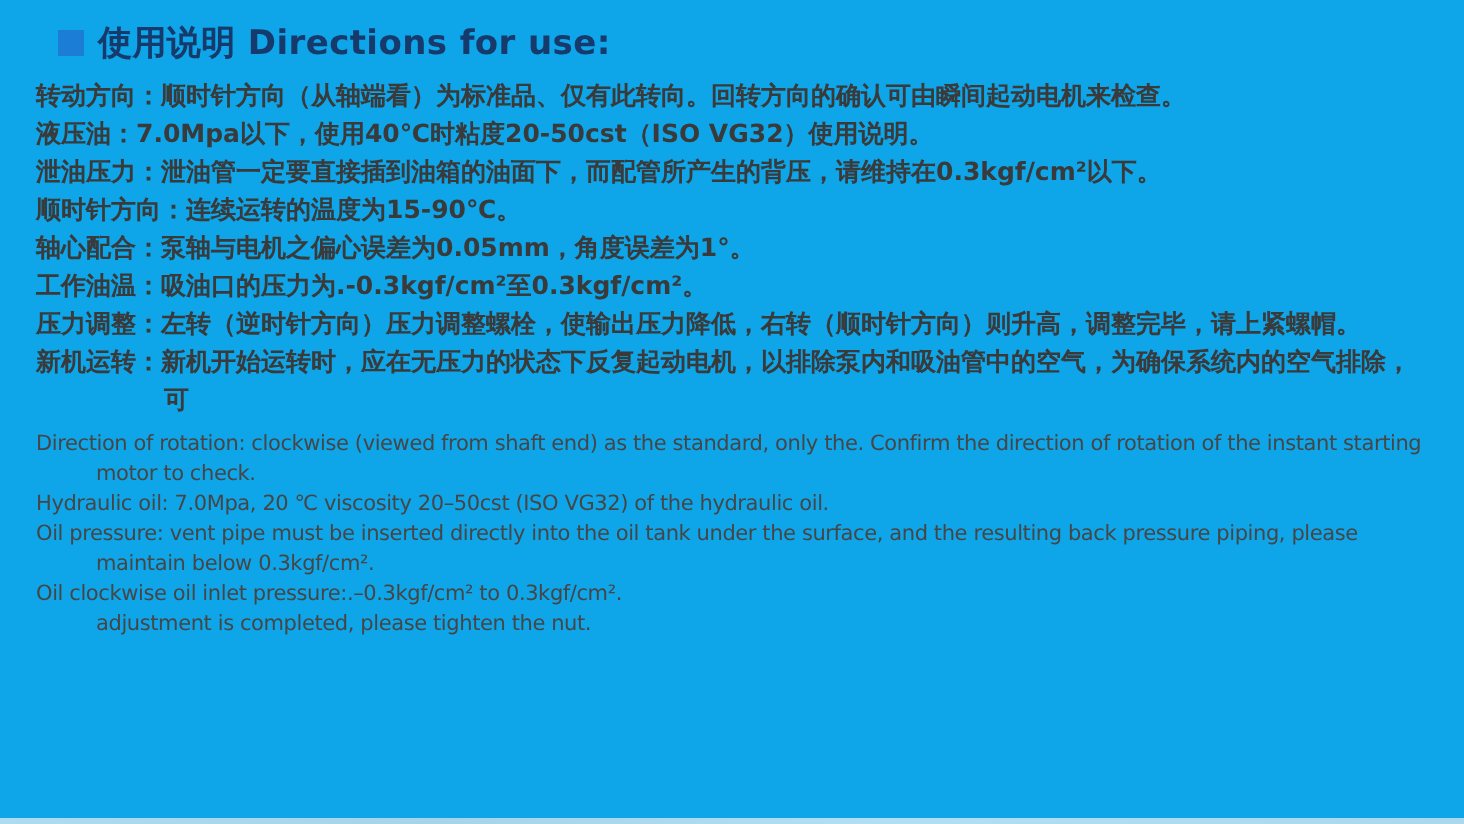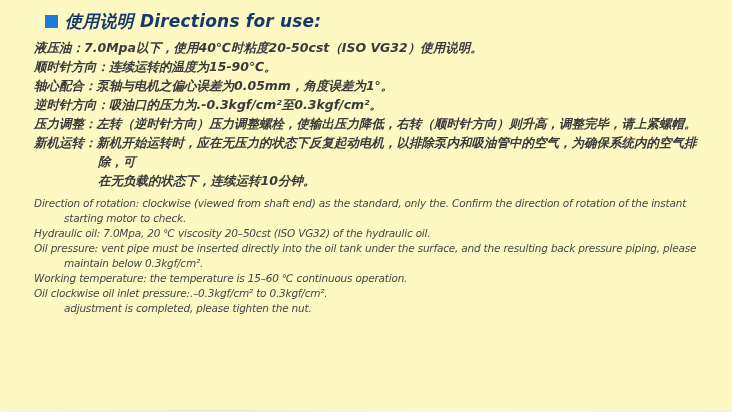--- a/index.html
+++ b/index.html
@@ -3,21 +3,21 @@
 <meta charset="utf-8">
 <style>
   html,body{margin:0;padding:0;background:#ffffff;}
   body{
     width:732px;height:412px;overflow:hidden;
     font-family:"DejaVu Sans","Liberation Sans",sans-serif;
     -webkit-font-smoothing:antialiased;
   }
   .page{
     position:relative;width:732px;height:412px;box-sizing:border-box;
-    padding:8px 16px 0 34px;background:#fef9c3;font-style:italic;
+    padding:8px 16px 0 18px;background:#0ea5e9;
   }
   
   .page::after{
     content:"";position:absolute;left:0;bottom:0;width:732px;height:3px;
     background:linear-gradient(90deg,#f2f2f2,#e7e7e7 30%,#f7f7f7 60%,#ededed);
     opacity:.7;
   }
   .heading{
     display:flex;align-items:center;margin:2px 0 5px 11px;
     color:#173a6d;font-size:17px;font-weight:bold;letter-spacing:.2px;
@@ -37,32 +37,32 @@
 <body>
 
 <div class="page">
 
   <div class="heading">
     <span class="square"></span>
     <span>使用说明 Directions for use:</span>
   </div>
 
   <div class="zh">
+    <div class="line"><span>转动方向：</span><span>顺时针方向（从轴端看）为标准品、仅有此转向。回转方向的确认可由瞬间起动电机来检查。</span></div>
     <div class="line"><span>液压油：</span><span>7.0Mpa以下，使用40℃时粘度20-50cst（ISO VG32）使用说明。</span></div>
+    <div class="line"><span>泄油压力：</span><span>泄油管一定要直接插到油箱的油面下，而配管所产生的背压，请维持在0.3kgf/cm²以下。</span></div>
     <div class="line"><span>顺时针方向：</span><span>连续运转的温度为15-90℃。</span></div>
     <div class="line"><span>轴心配合：</span><span>泵轴与电机之偏心误差为0.05mm，角度误差为1°。</span></div>
-    <div class="line"><span>逆时针方向：</span><span>吸油口的压力为.-0.3kgf/cm²至0.3kgf/cm²。</span></div>
+    <div class="line"><span>工作油温：</span><span>吸油口的压力为.-0.3kgf/cm²至0.3kgf/cm²。</span></div>
     <div class="line"><span>压力调整：</span><span>左转（逆时针方向）压力调整螺栓，使输出压力降低，右转（顺时针方向）则升高，调整完毕，请上紧螺帽。</span></div>
     <div class="line"><span>新机运转：</span><span>新机开始运转时，应在无压力的状态下反复起动电机，以排除泵内和吸油管中的空气，为确保系统内的空气排除，可</span></div>
-    <div class="cont">在无负载的状态下，连续运转10分钟。</div>
   </div>
 
   <div class="en">
     <div class="line">Direction of rotation: clockwise (viewed from shaft end) as the standard, only the. Confirm the direction of rotation of the instant starting motor to check.</div>
     <div class="line">Hydraulic oil: 7.0Mpa, 20 ℃ viscosity 20–50cst (ISO VG32) of the hydraulic oil.</div>
     <div class="line">Oil pressure: vent pipe must be inserted directly into the oil tank under the surface, and the resulting back pressure piping, please maintain below 0.3kgf/cm².</div>
-    <div class="line">Working temperature: the temperature is 15–60 ℃ continuous operation.</div>
     <div class="line">Oil clockwise oil inlet pressure:.–0.3kgf/cm² to 0.3kgf/cm².</div>
     <div class="cont">adjustment is completed, please tighten the nut.</div>
 
   </div>
 
 </div>
 
 </body></html>

